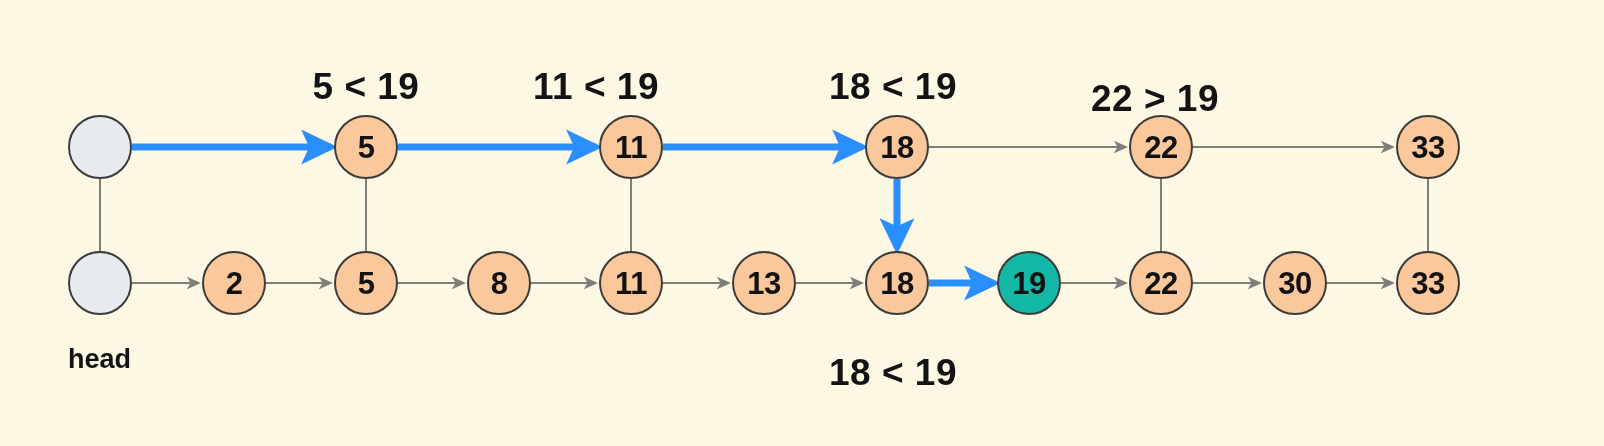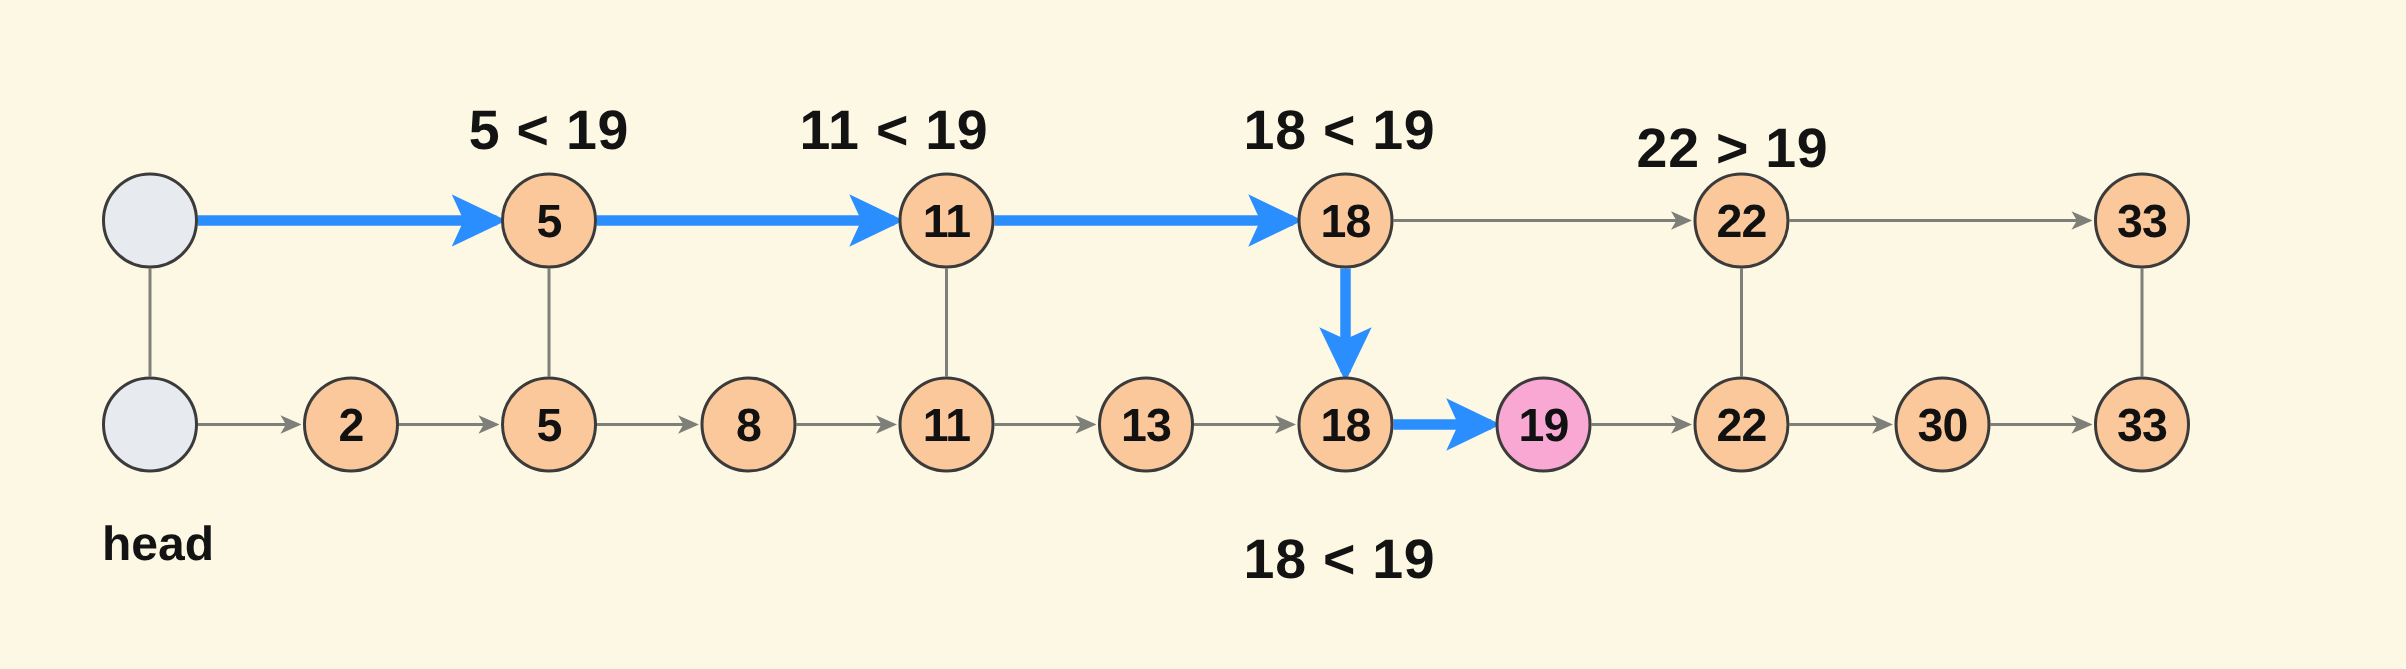--- a/index.html
+++ b/index.html
@@ -37,34 +37,34 @@
     align-items: center;
     justify-content: center;
     font-size: 31px;
     font-weight: bold;
     color: #111111;
     letter-spacing: -0.5px;
     line-height: 1;
   }
   .node.sentinel { background: #e7ebef; }
   .node.normal   { background: #fac89a; }
-  .node.target   { background: #f9a8d4; }
+  .node.target   { background: #14b8a6; }
   .node .val { pointer-events: none; }
   .cmp-label {
     position: absolute;
     font-size: 37px;
     font-weight: bold;
     color: #131313;
     white-space: nowrap;
     transform: translateX(-50%);
     letter-spacing: 0.5px;
   }
   .head-label {
     position: absolute;
-    font-size: 32px;
+    font-size: 27px;
     font-weight: bold;
     color: #131313;
     white-space: nowrap;
   }
 </style>
 </head>
 <body>
 
 <div id="stage">
 

